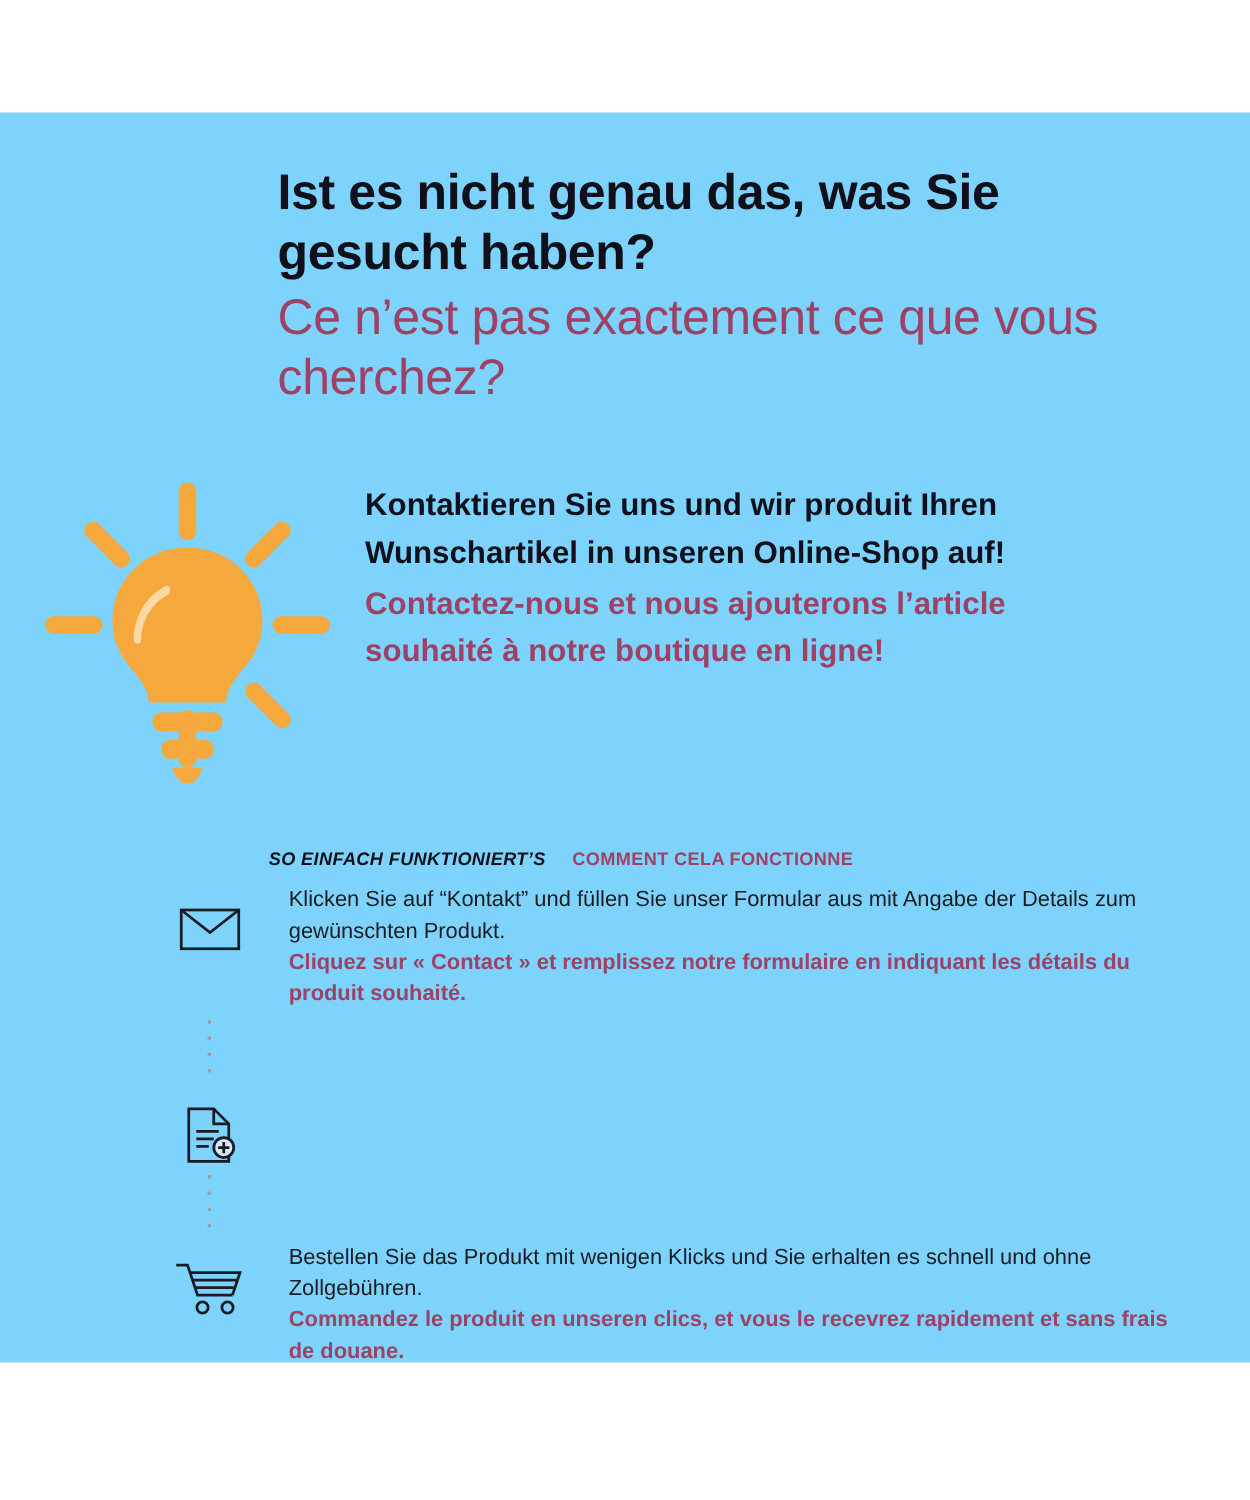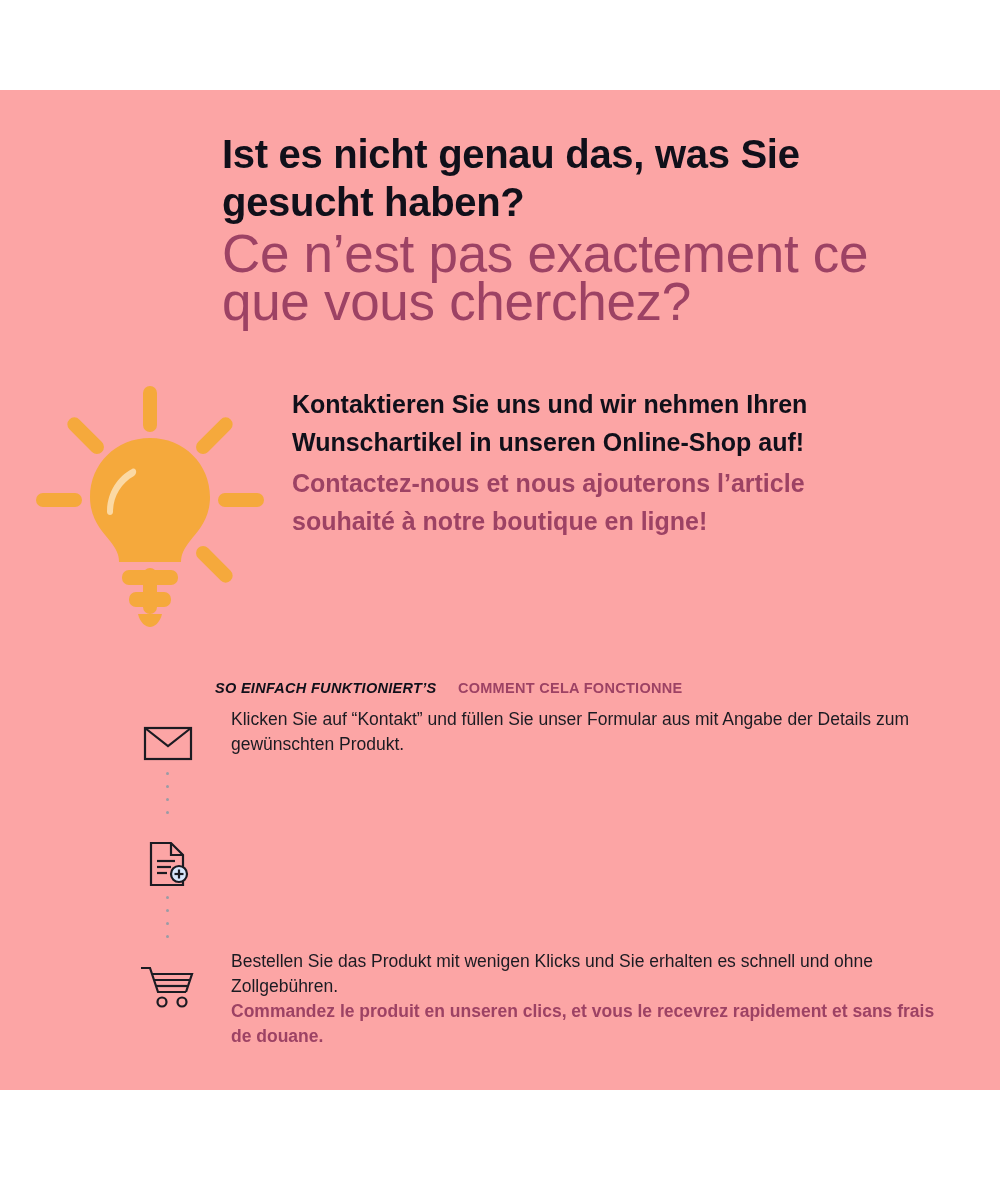--- a/index.html
+++ b/index.html
@@ -13,40 +13,40 @@
     font-family: "Liberation Sans", sans-serif;
     position: relative;
     overflow: hidden;
   }
   .banner {
     position: absolute;
     left: 0;
     top: 90px;
     width: 1000px;
     height: 1000px;
-    background: #fca5a5;
+    background: #7dd3fc;
     box-sizing: border-box;
   }
   
   .headline {
     position: absolute;
     left: 222px;
     top: 40px;
     width: 700px;
   }
   .headline .de {
     font-size: 40px;
     line-height: 48px;
     font-weight: bold;
     color: #10101a;
     letter-spacing: -0.3px;
     margin: 0;
   }
   .headline .fr {
-    font-size: 53px;
+    font-size: 40px;
     line-height: 48px;
     font-weight: normal;
     color: #9d4264;
     letter-spacing: -0.3px;
     margin: 0;
     padding-top: 4px;
   }
   
   .bulb-wrap {
     position: absolute;
@@ -175,40 +175,41 @@
         <path d="M104 96c-13 7-21 21-21 36 0 4-6 4-6 0 0-19 10-35 25-43 4-2 6 4 2 7z" fill="#fbd9a4"></path>
 
         <rect x="92" y="190" width="56" height="15" rx="7"></rect>
         <rect x="99" y="212" width="42" height="15" rx="7"></rect>
         <path d="M108 234h24c-2 9-8 13-12 13s-10-4-12-13z"></path>
       </g>
     </svg>
   </div>
 
   <div class="intro">
-    <p class="de">Kontaktieren Sie uns und wir nehmen Ihren Wunschartikel in unseren Online-Shop auf!</p>
+    <p class="de">Kontaktieren Sie uns und wir produit Ihren Wunschartikel in unseren Online-Shop auf!</p>
     <p class="fr">Contactez-nous et nous ajouterons l’article souhaité à notre boutique en ligne!</p>
   </div>
 
   <div class="howto-title">
     <span class="de">SO EINFACH FUNKTIONIERT’S</span>
     <span class="fr">COMMENT CELA FONCTIONNE</span>
   </div>
 
   <div class="steps">
 
     <div class="step">
       <div class="step-icon">
         <svg width="50" height="40" viewBox="0 0 50 40">
           <rect x="2" y="5" width="46" height="31" fill="none" stroke="#1b1b22" stroke-width="2.2"></rect>
           <polyline points="2,5 25,23 48,5" fill="none" stroke="#1b1b22" stroke-width="2.2"></polyline>
         </svg>
       </div>
       <div class="step-text">
         <p class="de">Klicken Sie auf “Kontakt” und füllen Sie unser Formular aus mit Angabe der Details zum gewünschten Produkt.</p>
+        <p class="fr">Cliquez sur « Contact » et remplissez notre formulaire en indiquant les détails du produit souhaité.</p>
       </div>
     </div>
 
     <div class="spacer-row">
       <div class="dots">
         <span class="dot"></span>
         <span class="dot"></span>
         <span class="dot"></span>
         <span class="dot"></span>
       </div>

